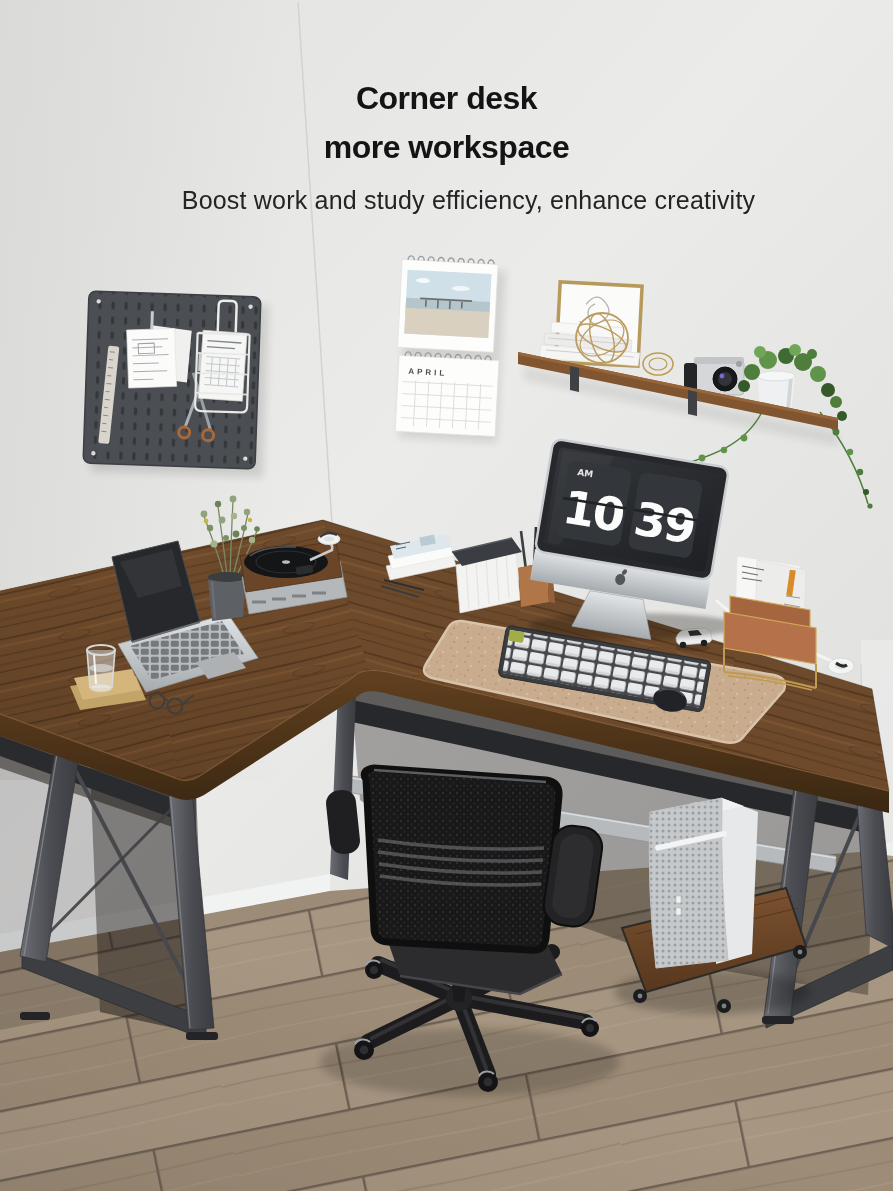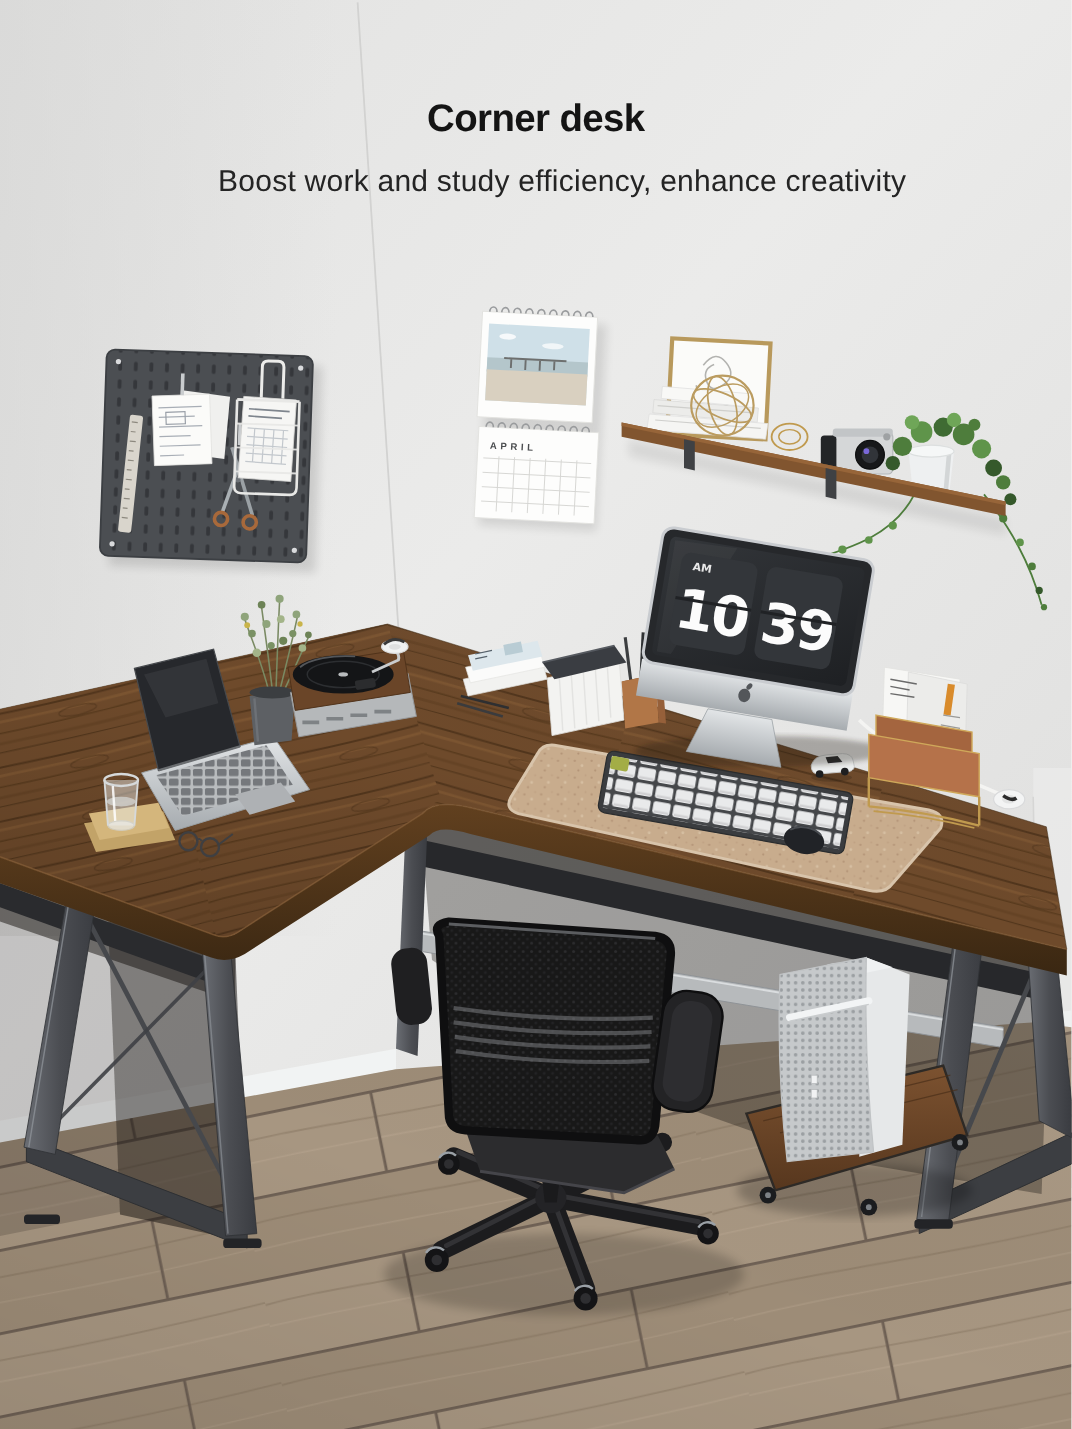--- a/index.html
+++ b/index.html
@@ -549,16 +549,16 @@
       <rect x="328" y="790" width="30" height="64" rx="13" fill="#1f1f21" transform="rotate(-6 343 822)"></rect>
       <g transform="rotate(8 572 876)">
         <rect x="548" y="826" width="50" height="100" rx="20" fill="#232325" stroke="#0e0e0f" stroke-width="2"></rect>
         <rect x="556" y="834" width="34" height="84" rx="15" fill="#2d2d30"></rect>
       </g>
     </g>
   </svg>
 
   <header class="hero">
     <h1><span>Corner desk</span><br>
-      </h1>
+      <span>more workspace</span></h1>
     <p>Boost work and study efficiency, enhance creativity</p>
   </header>
 </div>
 
 </body></html>

